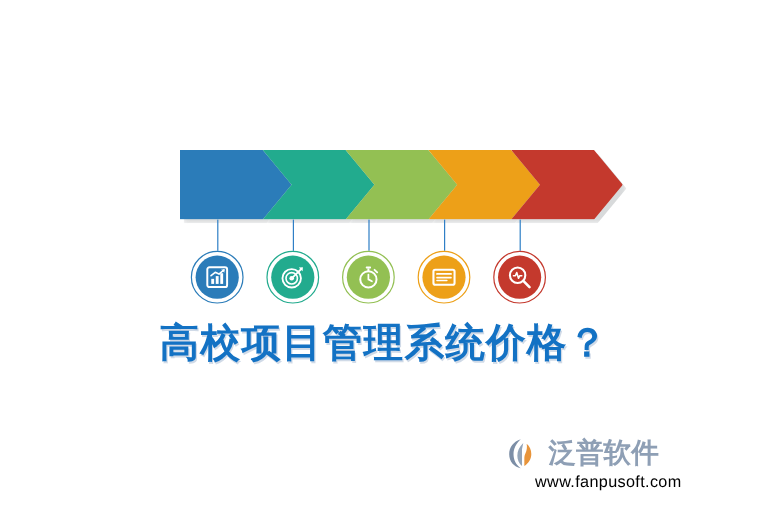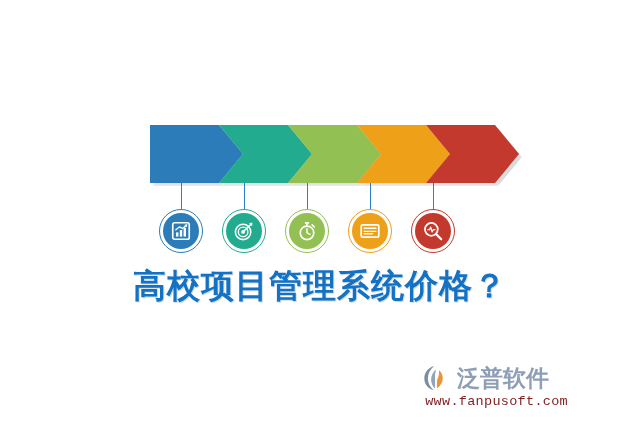--- a/index.html
+++ b/index.html
@@ -115,25 +115,25 @@
   #brand-mark { width: 30px; height: 28px; flex: 0 0 auto; }
   #brand-name {
     color: #8e9fb5;
     font-size: 23px;
     font-weight: 700;
     letter-spacing: 0px;
     line-height: 28px;
     font-family: "DejaVu Sans", "Liberation Sans", sans-serif;
   }
   #brand-url {
-    color: #7f1d1d;
+    color: #000000;
     font-size: 13.5px;
     letter-spacing: .3px;
     text-align: right;
-    font-family: Liberation Mono, monospace;
+    font-family: Liberation Sans, sans-serif;
     margin-top: 1px;
   }
 </style>
 </head>
 <body>
 
 <div id="canvas">
 
   <div id="arrow-band">
 

